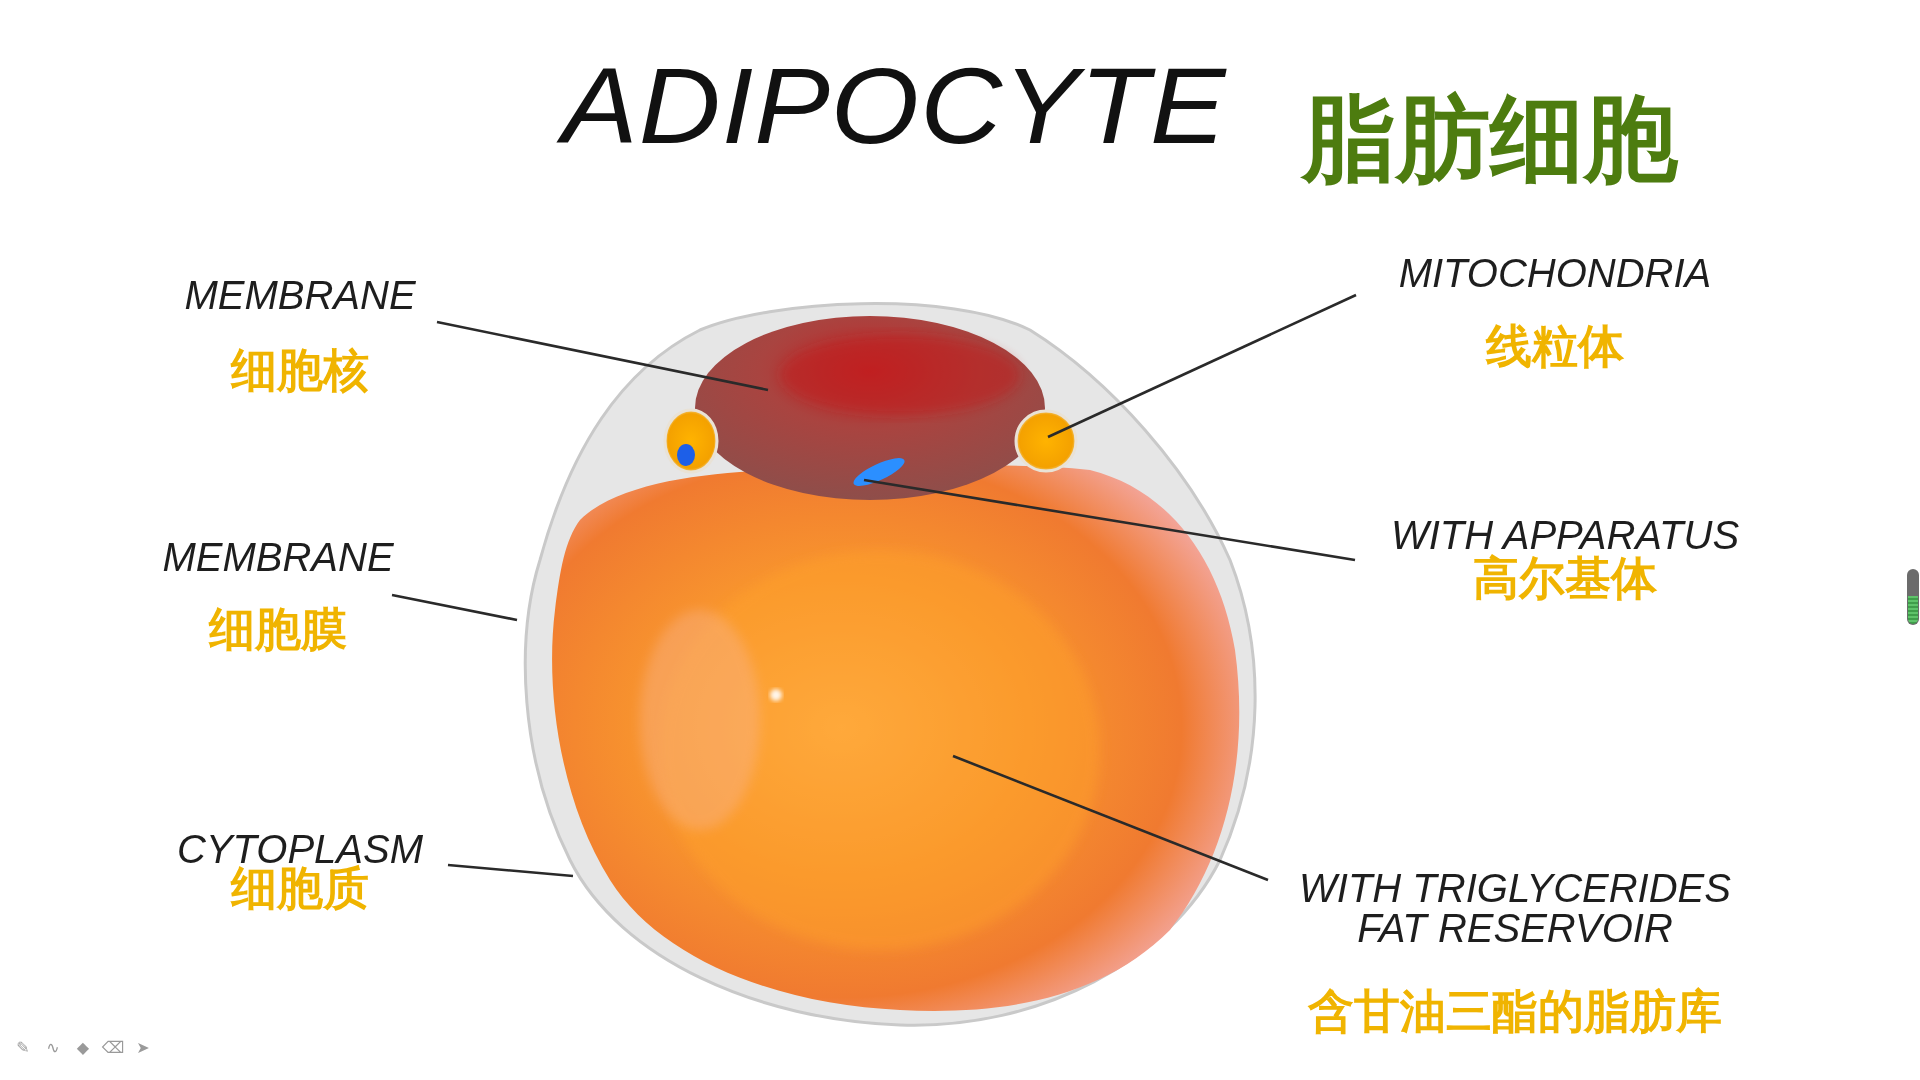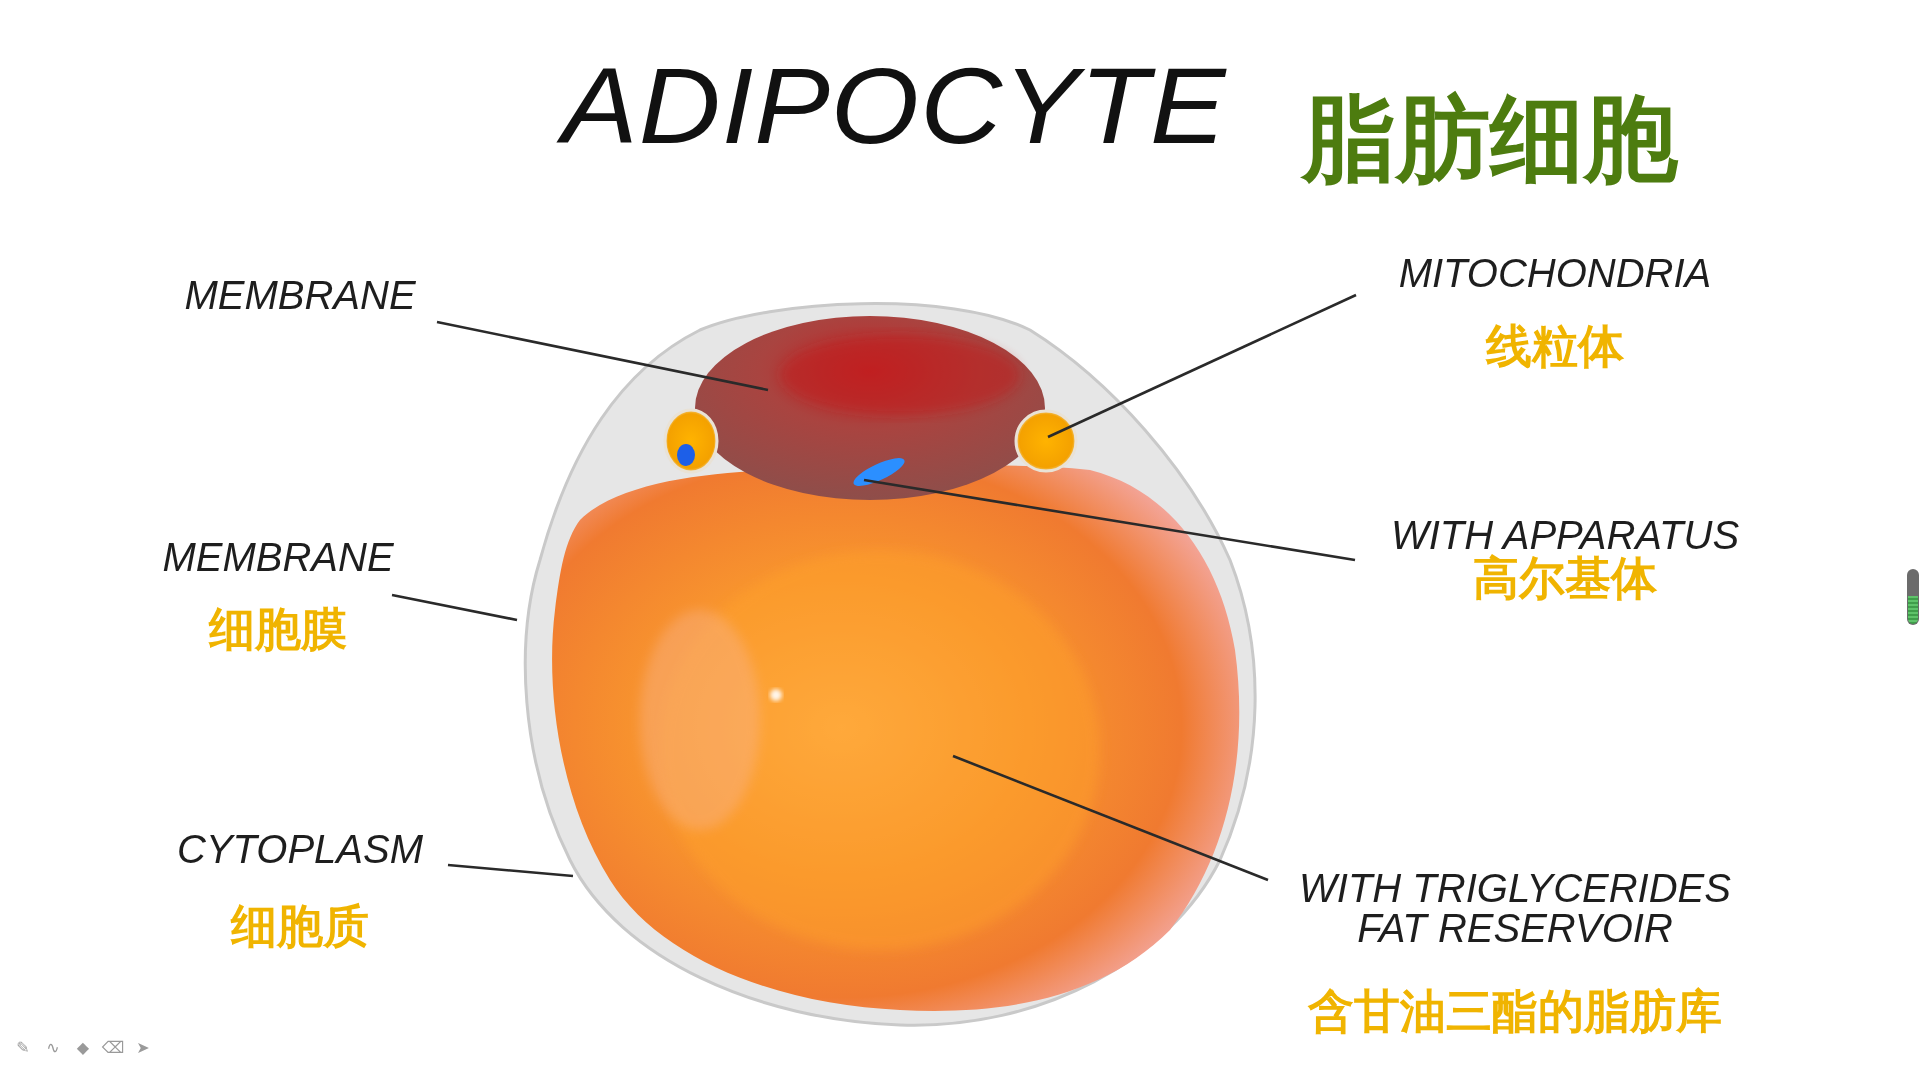--- a/index.html
+++ b/index.html
@@ -94,30 +94,31 @@
     <line x1="448" y1="865" x2="573" y2="876"></line>
     <line x1="953" y1="756" x2="1268" y2="880"></line>
   </g>
 </svg>
 
 <div class="abs title-en">ADIPOCYTE</div>
 <div class="abs title-zh">脂肪细胞</div>
 
 <div class="abs center" style="left:180px; top:275px; width:240px;">
   <div class="lbl-en">MEMBRANE</div>
+  <div class="lbl-zh" style="margin-top:32px;">细胞核</div>
 </div>
 
 <div class="abs center" style="left:148px; top:537px; width:260px;">
   <div class="lbl-en">MEMBRANE</div>
   <div class="lbl-zh" style="margin-top:29px;">细胞膜</div>
 </div>
 
 <div class="abs center" style="left:155px; top:829px; width:290px;">
   <div class="lbl-en">CYTOPLASM</div>
-  <div class="lbl-zh" style="margin-top:34px;">细胞质</div>
+  <div class="lbl-zh" style="font-family:Liberation Mono, monospace;">细胞质</div>
 </div>
 
 <div class="abs center" style="left:1380px; top:253px; width:350px;">
   <div class="lbl-en">MITOCHONDRIA</div>
   <div class="lbl-zh" style="margin-top:30px;">线粒体</div>
 </div>
 
 <div class="abs center" style="left:1355px; top:515px; width:420px;">
   <div class="lbl-en">WITH APPARATUS</div>
   <div class="lbl-zh" style="">高尔基体</div>

